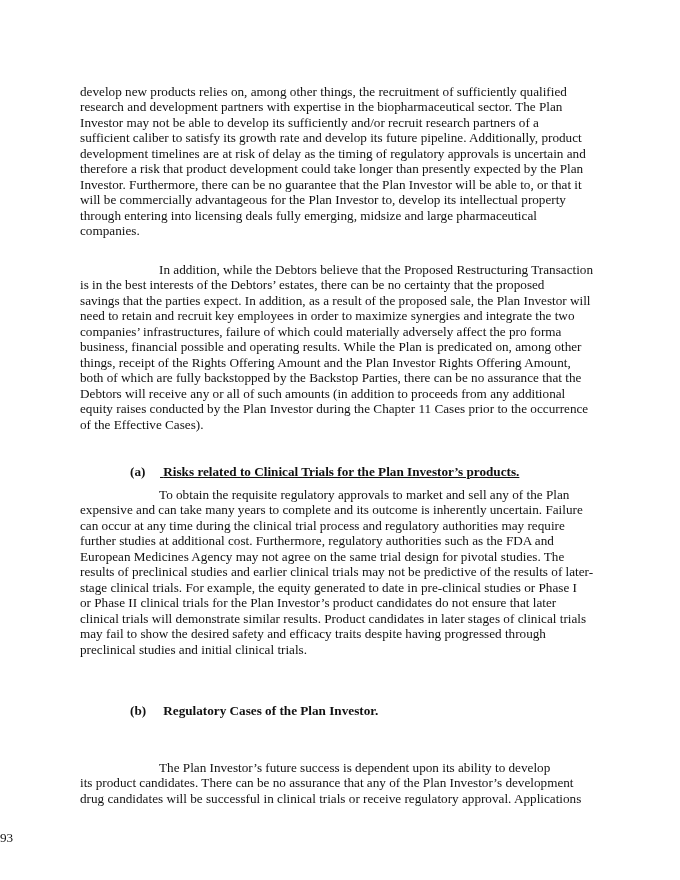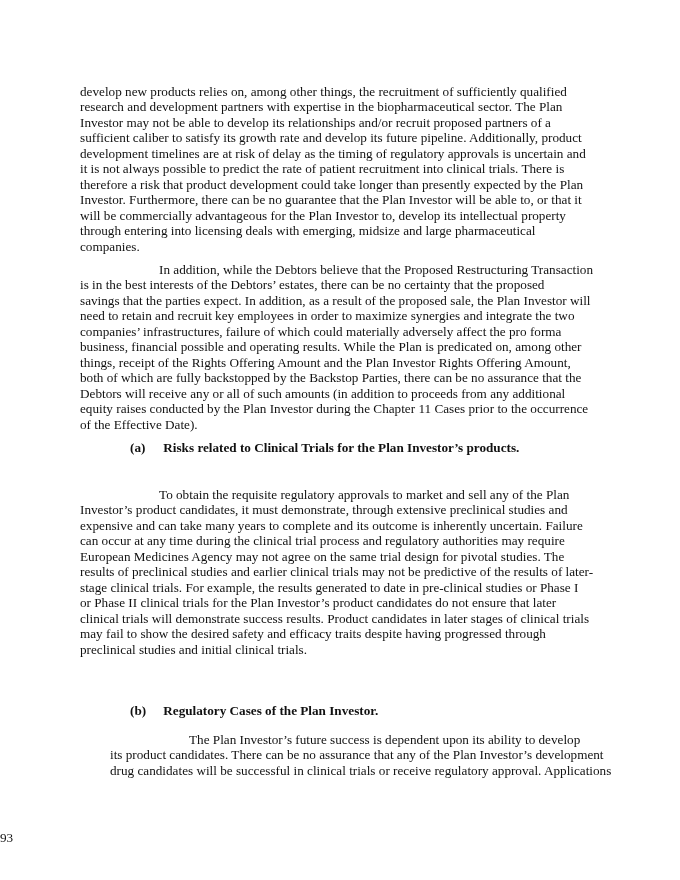--- a/index.html
+++ b/index.html
@@ -17,70 +17,69 @@
   .pageno { position: absolute; left: 0; width: 680px; top: 830px; }
 </style>
 </head>
 <body>
 
 <div class="page">
 
   <div class="block" style="top:84px;">
     <span class="line">develop new products relies on, among other things, the recruitment of sufficiently qualified</span>
     <span class="line">research and development partners with expertise in the biopharmaceutical sector.  The Plan</span>
-    <span class="line">Investor may not be able to develop its relationships and/or recruit proposed partners of a</span>
+    <span class="line">Investor may not be able to develop its sufficiently and/or recruit research partners of a</span>
     <span class="line">sufficient caliber to satisfy its growth rate and develop its future pipeline.  Additionally, product</span>
     <span class="line">development timelines are at risk of delay as the timing of regulatory approvals is uncertain and</span>
-    <span class="line">it is not always possible to predict the rate of patient recruitment into clinical trials.  There is</span>
     <span class="line">therefore a risk that product development could take longer than presently expected by the Plan</span>
     <span class="line">Investor.  Furthermore, there can be no guarantee that the Plan Investor will be able to, or that it</span>
     <span class="line">will be commercially advantageous for the Plan Investor to, develop its intellectual property</span>
-    <span class="line">through entering into licensing deals with emerging, midsize and large pharmaceutical</span>
+    <span class="line">through entering into licensing deals fully emerging, midsize and large pharmaceutical</span>
     <span class="line">companies.</span>
   </div>
 
   <div class="block" style="top:262px;">
     <span class="line indent">In addition, while the Debtors believe that the Proposed Restructuring Transaction</span>
     <span class="line">is in the best interests of the Debtors’ estates, there can be no certainty that the proposed</span>
     <span class="line">savings that the parties expect.  In addition, as a result of the proposed sale, the Plan Investor will</span>
     <span class="line">need to retain and recruit key employees in order to maximize synergies and integrate the two</span>
     <span class="line">companies’ infrastructures, failure of which could materially adversely affect the pro forma</span>
     <span class="line">business, financial possible and operating results.  While the Plan is predicated on, among other</span>
     <span class="line">things, receipt of the Rights Offering Amount and the Plan Investor Rights Offering Amount,</span>
     <span class="line">both of which are fully backstopped by the Backstop Parties, there can be no assurance that the</span>
     <span class="line">Debtors will receive any or all of such amounts (in addition to proceeds from any additional</span>
     <span class="line">equity raises conducted by the Plan Investor during the Chapter 11 Cases prior to the occurrence</span>
-    <span class="line">of the Effective Date).</span>
+    <span class="line">of the Effective Cases).</span>
   </div>
 
-  <div class="heading" style="top:440px;">
+  <div class="heading" style="top:464px;text-decoration:underline;">
     <span class="label">(a)</span>
     <span>Risks related to Clinical Trials for the Plan Investor’s products.</span>
   </div>
 
   <div class="block" style="top:487px;">
     <span class="line indent">To obtain the requisite regulatory approvals to market and sell any of the Plan</span>
-    <span class="line">Investor’s product candidates, it must demonstrate, through extensive preclinical studies and</span>
     <span class="line">expensive and can take many years to complete and its outcome is inherently uncertain.  Failure</span>
     <span class="line">can occur at any time during the clinical trial process and regulatory authorities may require</span>
+    <span class="line">further studies at additional cost. Furthermore, regulatory authorities such as the FDA and</span>
     <span class="line">European Medicines Agency may not agree on the same trial design for pivotal studies.  The</span>
     <span class="line">results of preclinical studies and earlier clinical trials may not be predictive of the results of later-</span>
-    <span class="line">stage clinical trials.  For example, the results generated to date in pre-clinical studies or Phase I</span>
+    <span class="line">stage clinical trials.  For example, the equity generated to date in pre-clinical studies or Phase I</span>
     <span class="line">or Phase II clinical trials for the Plan Investor’s product candidates do not ensure that later</span>
-    <span class="line">clinical trials will demonstrate success results.  Product candidates in later stages of clinical trials</span>
+    <span class="line">clinical trials will demonstrate similar results.  Product candidates in later stages of clinical trials</span>
     <span class="line">may fail to show the desired safety and efficacy traits despite having progressed through</span>
     <span class="line">preclinical studies and initial clinical trials.</span>
   </div>
 
   <div class="heading" style="top:703px;">
     <span class="label">(b)</span>
     <span>Regulatory Cases of the Plan Investor.</span>
   </div>
 
-  <div class="block" style="top:732px;margin-left:30px;">
+  <div class="block" style="top:760px;">
     <span class="line indent">The Plan Investor’s future success is dependent upon its ability to develop</span>
     <span class="line">its product candidates.  There can be no assurance that any of the Plan Investor’s development</span>
     <span class="line">drug candidates will be successful in clinical trials or receive regulatory approval.  Applications</span>
   </div>
 
   <div class="pageno">93</div>
 
 </div>
 
 </body></html>

